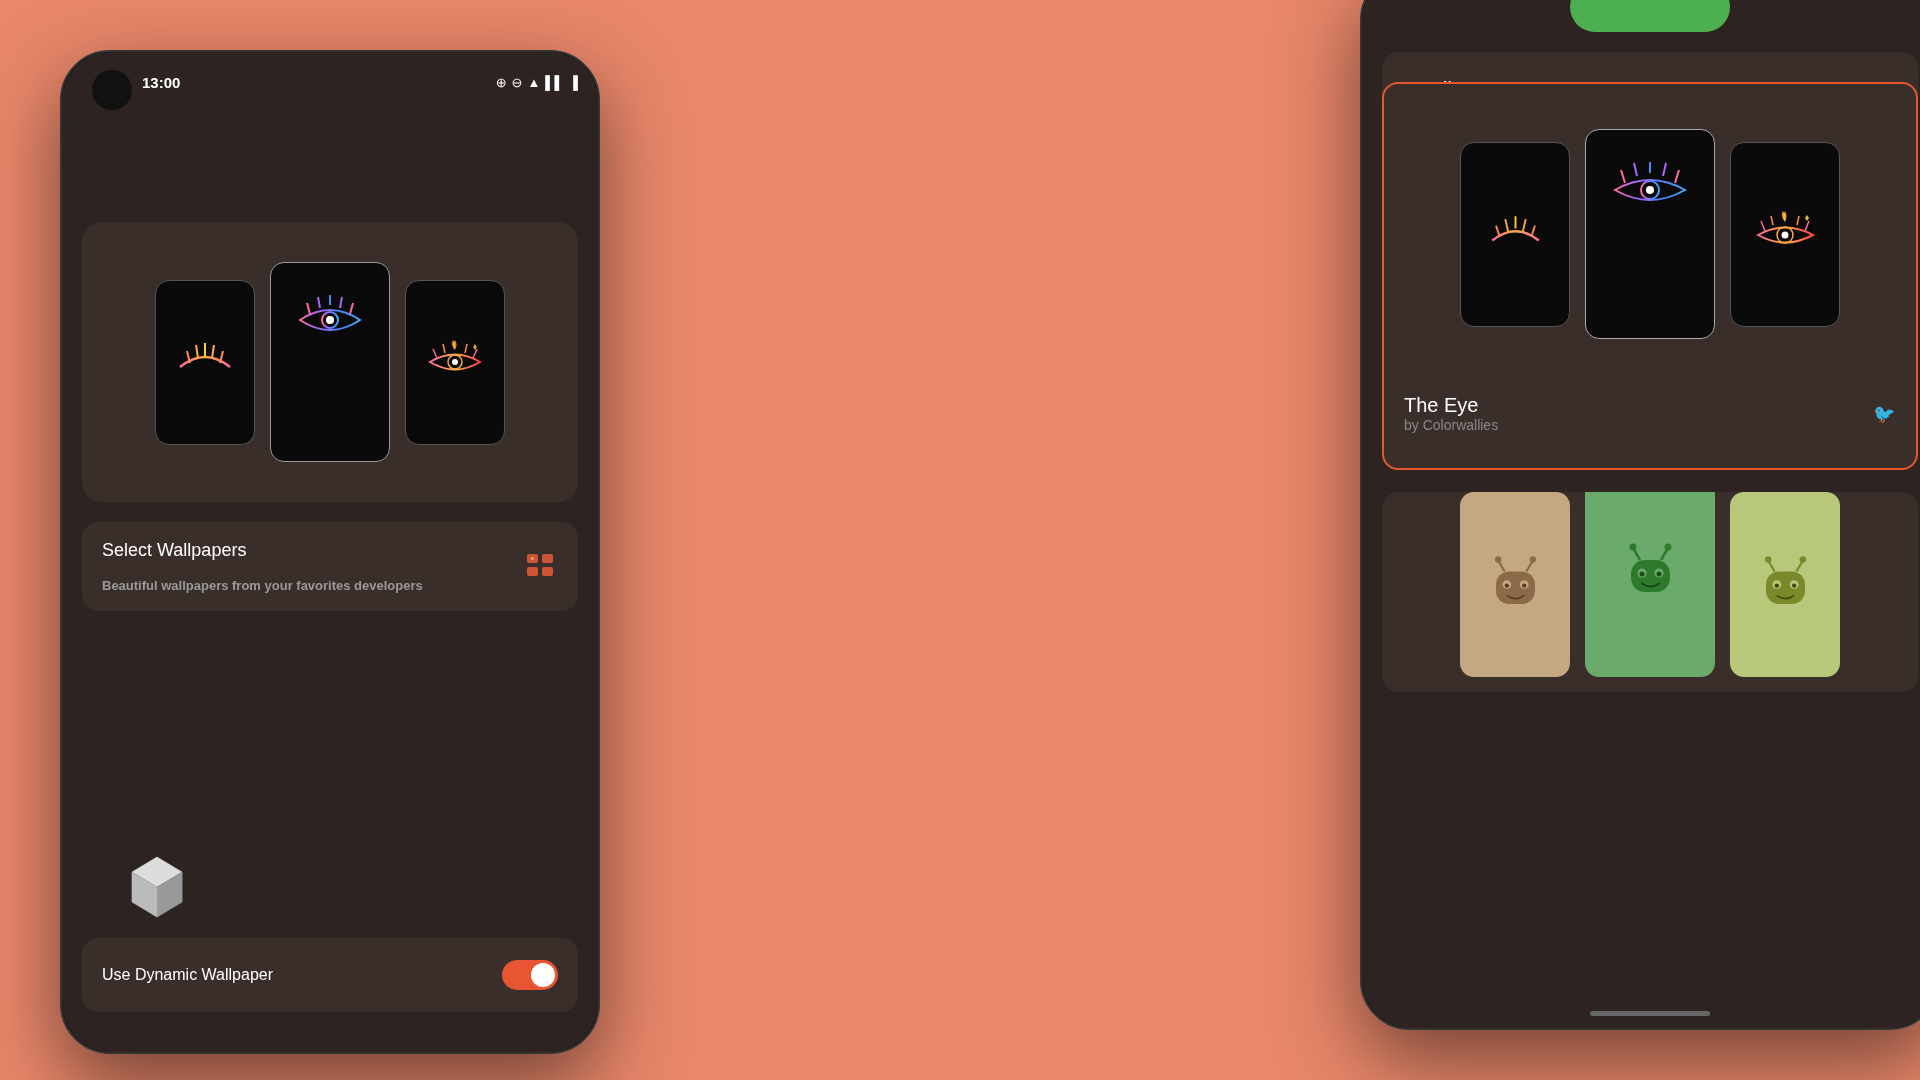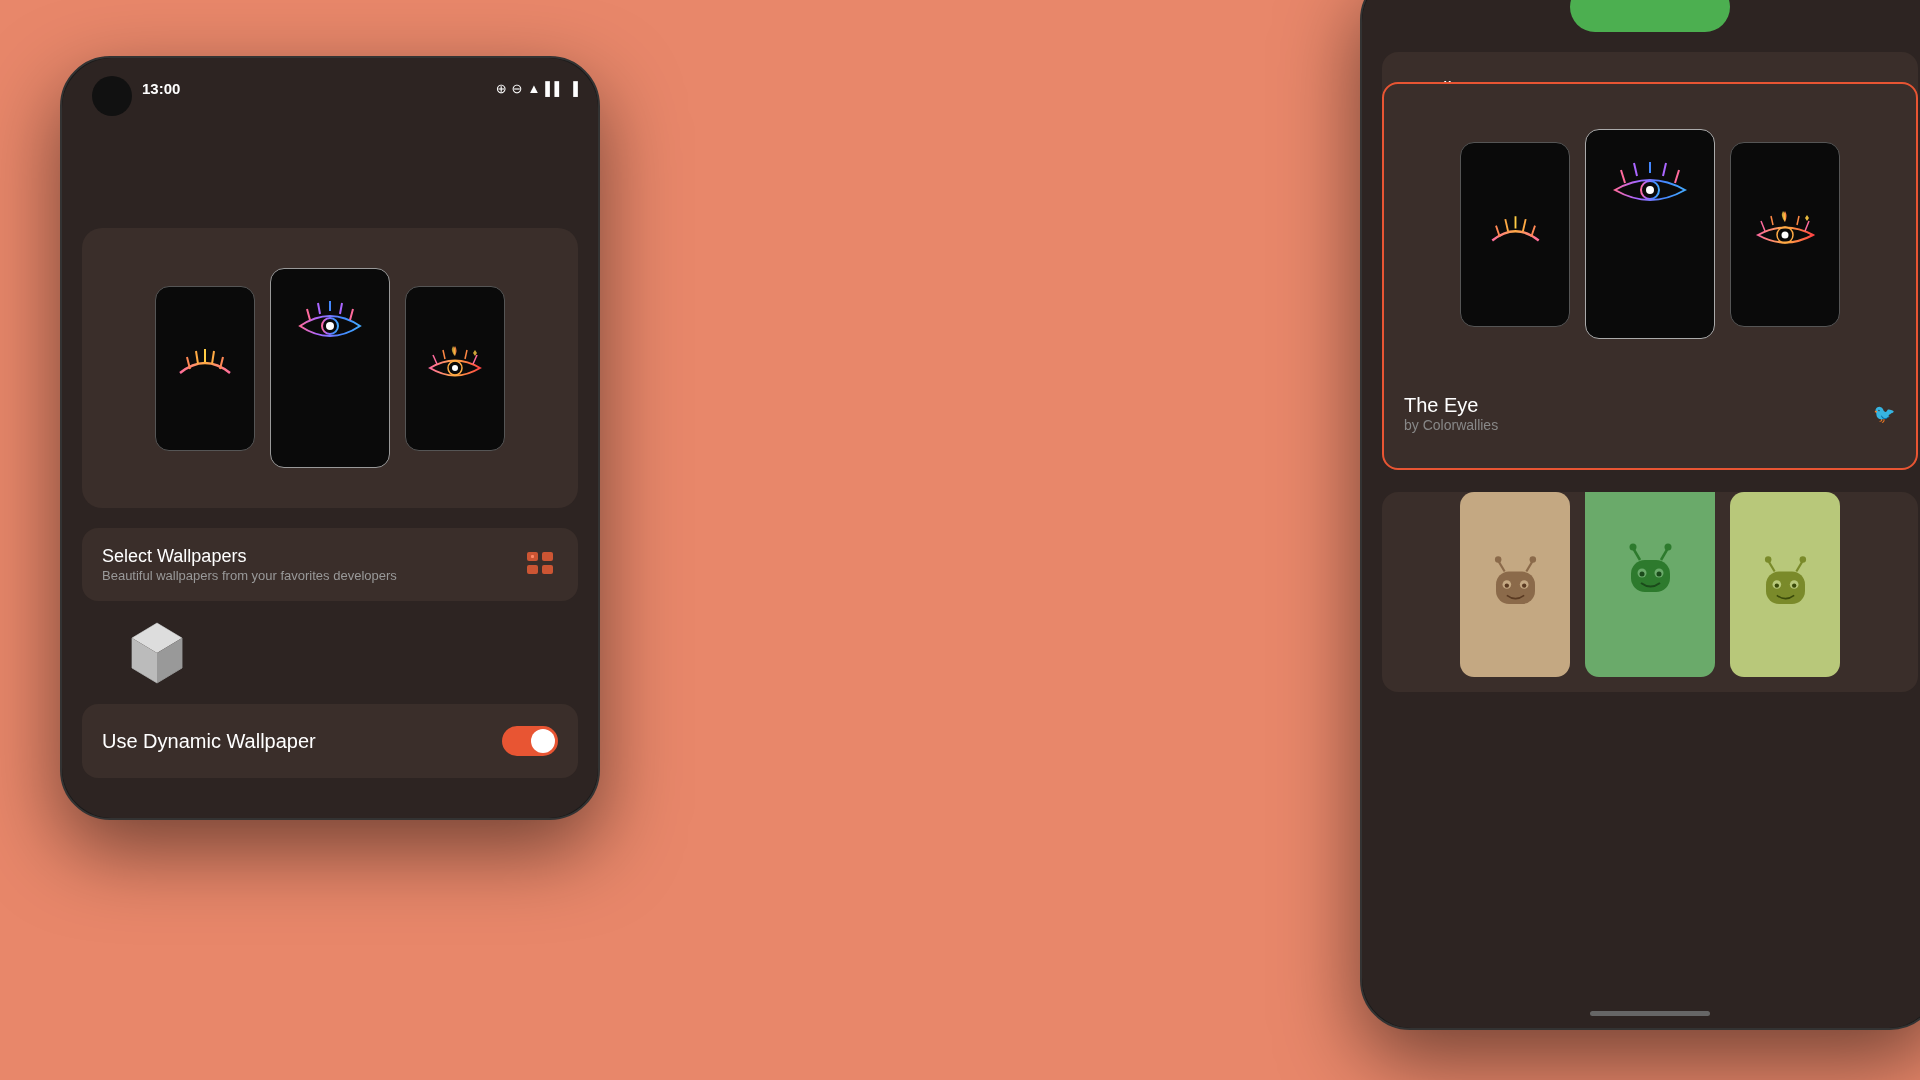--- a/index.html
+++ b/index.html
@@ -19,23 +19,23 @@
     .scene {
       width: 1920px;
       height: 1080px;
       position: relative;
     }
 
     
     .phone-left {
       position: absolute;
       left: 60px;
-      top: 56px;
+      top: 50px;
       width: 540px;
-      height: 764px;
+      height: 1004px;
       background: #1a1a1a;
       border-radius: 50px;
       box-shadow: 0 30px 80px rgba(0,0,0,0.5);
       overflow: hidden;
       border: 2px solid #333;
     }
 
     .phone-left .notch {
       position: absolute;
       top: 18px;
@@ -151,21 +151,22 @@
 
     .select-section-text .title {
       color: #fff;
       font-size: 18px;
       font-weight: 500;
     }
 
     .select-section-text .subtitle {
       color: #999;
       font-size: 13px;
-      margin-top: 1px;
+      margin-top: 17px;
+      font-weight: bold;
     }
 
     .select-icon {
       width: 36px;
       height: 36px;
       display: flex;
       align-items: center;
       justify-content: center;
       color: #cc5533;
       font-size: 20px;
@@ -179,21 +180,21 @@
       background: #3a2e2a;
       border-radius: 16px;
       padding: 22px 20px;
       display: flex;
       align-items: center;
       justify-content: space-between;
     }
 
     .use-dynamic-text {
       color: #fff;
-      font-size: 20px;
+      font-size: 16px;
       font-weight: 400;
     }
 
     .toggle {
       width: 56px;
       height: 30px;
       background: #e85533;
       border-radius: 15px;
       position: relative;
       cursor: pointer;

